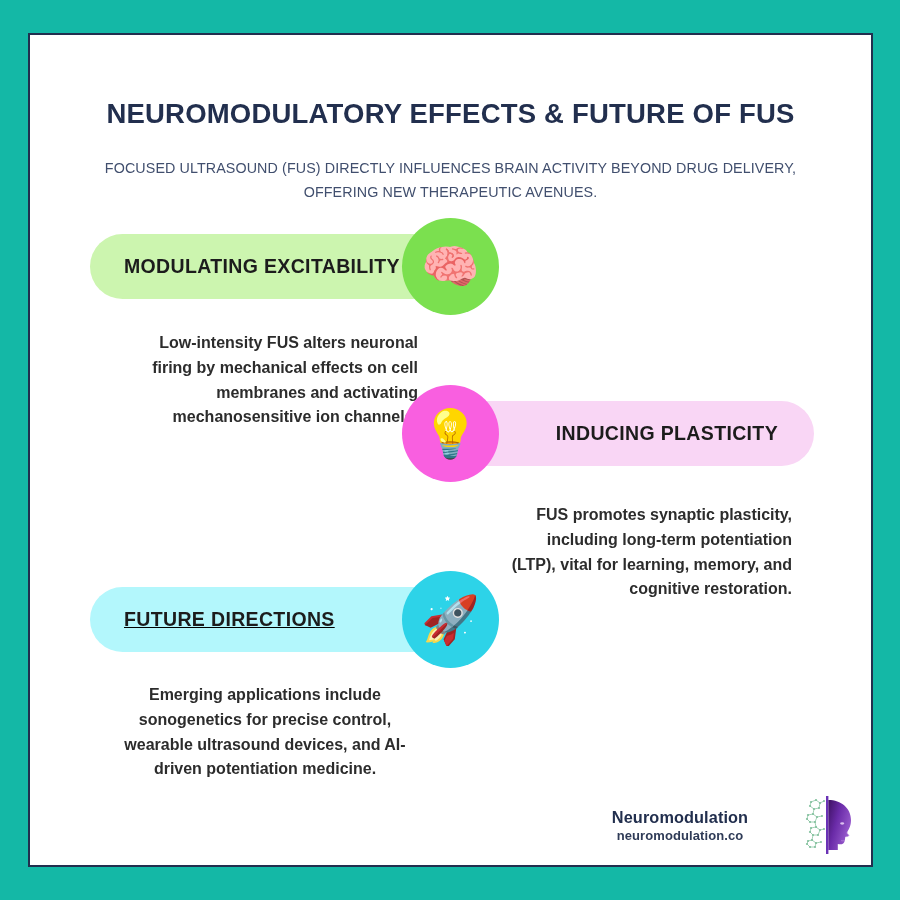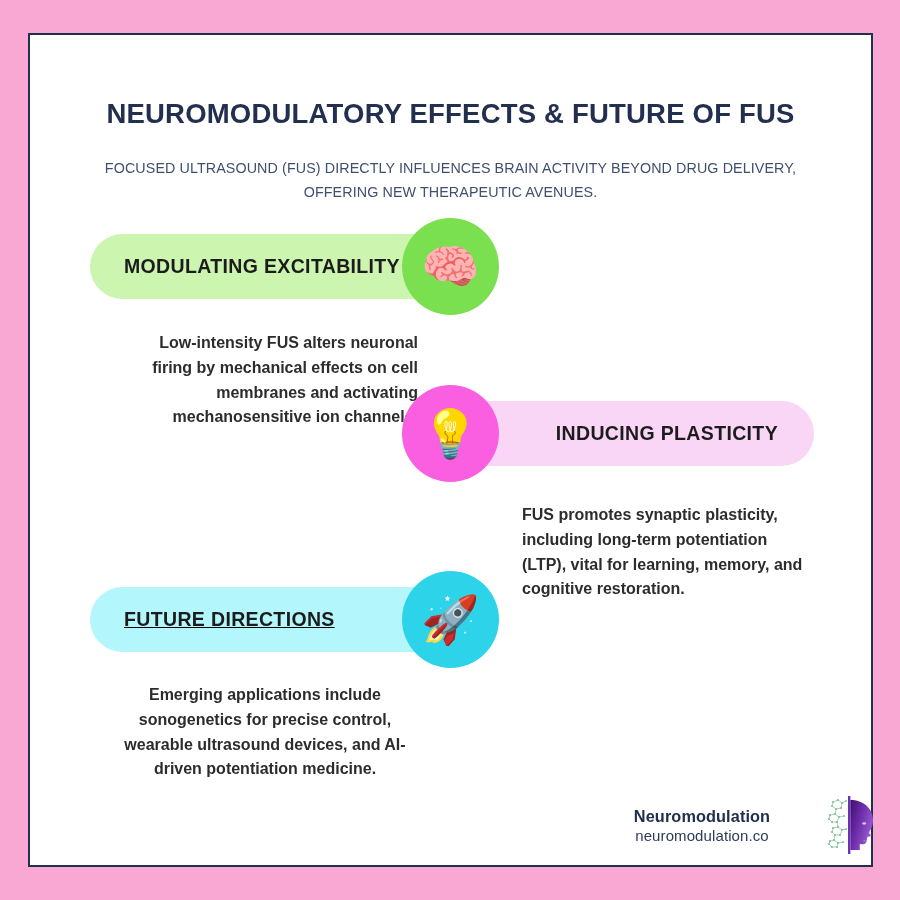--- a/index.html
+++ b/index.html
@@ -9,21 +9,21 @@
     height: 900px;
     background: #ffffff;
     font-family: "Liberation Sans", sans-serif;
     overflow: hidden;
   }
 
   #infographic {
     position: relative;
     width: 900px;
     height: 900px;
-    background: #f9a8d4;
+    background: #14b8a6;
   }
 
   
   .frame {
     position: absolute;
     left: 28px;
     top: 33px;
     width: 845px;
     height: 834px;
     border: 2px solid #222f4e;
@@ -137,35 +137,35 @@
     font-weight: bold;
   }
 
   .body-left {
     left: 98px;
     top: 97px;
     text-align: right;
   }
 
   .body-right {
-    left: 492px;
+    left: 472px;
     top: 102px;
-    text-align: left;
+    text-align: right;
   }
 
   .body-left-c {
     left: 90px;
     top: 96px;
     text-align: center;
   }
 
   
   .footer {
     position: absolute;
-    left: 567px;
+    left: 545px;
     top: 760px;
     width: 290px;
     display: flex;
     align-items: center;
     gap: 14px;
   }
 
   .brand-text {
     flex: 1;
     text-align: center;
@@ -174,22 +174,22 @@
 
   .brand-name {
     font-size: 16.3px;
     font-weight: 700;
     color: #222f4e;
     letter-spacing: 0.1px;
     line-height: 1.3;
   }
 
   .brand-url {
-    font-size: 15px;
-    font-weight: 400;
+    font-size: 13px;
+    font-weight: 700;
     color: #2f3b57;
     letter-spacing: 0.1px;
   }
 
   .brand-logo {
     width: 62px;
     height: 60px;
     flex: 0 0 auto;
   }
 </style>

